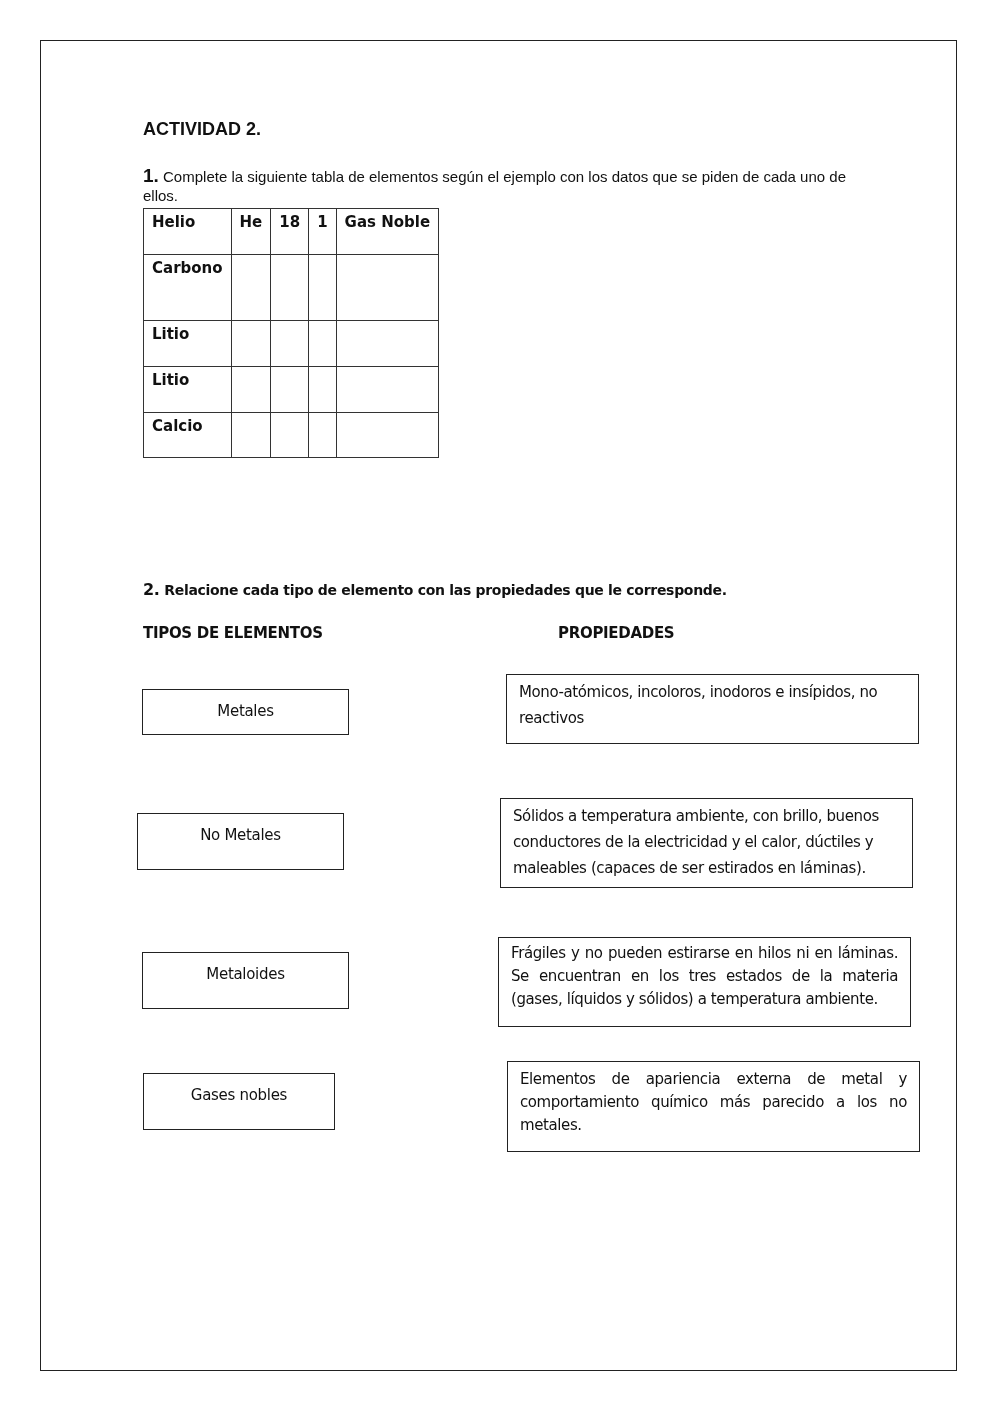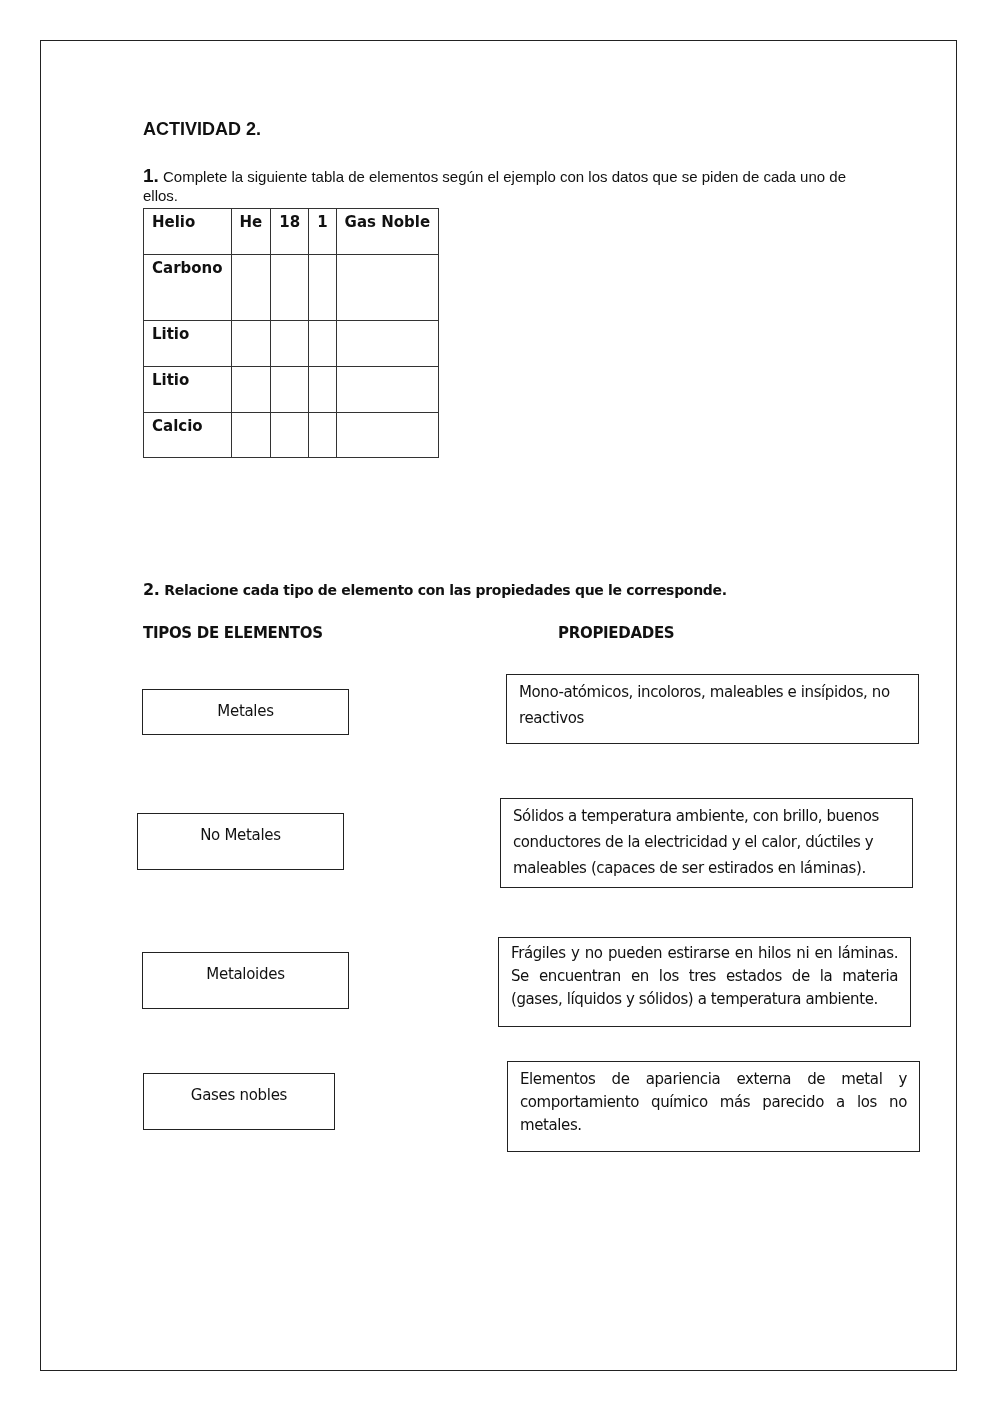--- a/index.html
+++ b/index.html
@@ -80,16 +80,16 @@
 </div>
 
 <div class="abs h-types">TIPOS DE ELEMENTOS</div>
 <div class="abs h-props">PROPIEDADES</div>
 
 <div class="type-box" style="left:142px; top:689px; width:207px; height:46px;">Metales</div>
 <div class="type-box" style="left:137px; top:813px; width:207px; height:57px;">No Metales</div>
 <div class="type-box" style="left:142px; top:952px; width:207px; height:57px;">Metaloides</div>
 <div class="type-box" style="left:143px; top:1073px; width:192px; height:57px;">Gases nobles</div>
 
-<div class="prop-box" style="left:506px; top:674px; width:413px; height:70px;">Mono-atómicos, incoloros, maleables e insípidos, no reactivos</div>
+<div class="prop-box" style="left:506px; top:674px; width:413px; height:70px;">Mono-atómicos, incoloros, inodoros e insípidos, no reactivos</div>
 <div class="prop-box" style="left:500px; top:798px; width:413px; height:90px;">Sólidos a temperatura ambiente, con brillo, buenos conductores de la electricidad y el calor, dúctiles y maleables (capaces de ser estirados en láminas).</div>
 <div class="prop-box justify" style="left:498px; top:937px; width:413px; height:90px;">Frágiles y no pueden estirarse en hilos ni en láminas. Se encuentran en los tres estados de la materia (gases, líquidos y sólidos) a temperatura ambiente.</div>
 <div class="prop-box justify" style="left:507px; top:1061px; width:413px; height:91px; padding-top:6px;">Elementos de apariencia externa de metal y comportamiento químico más parecido a los no metales.</div>
 
 </body></html>

